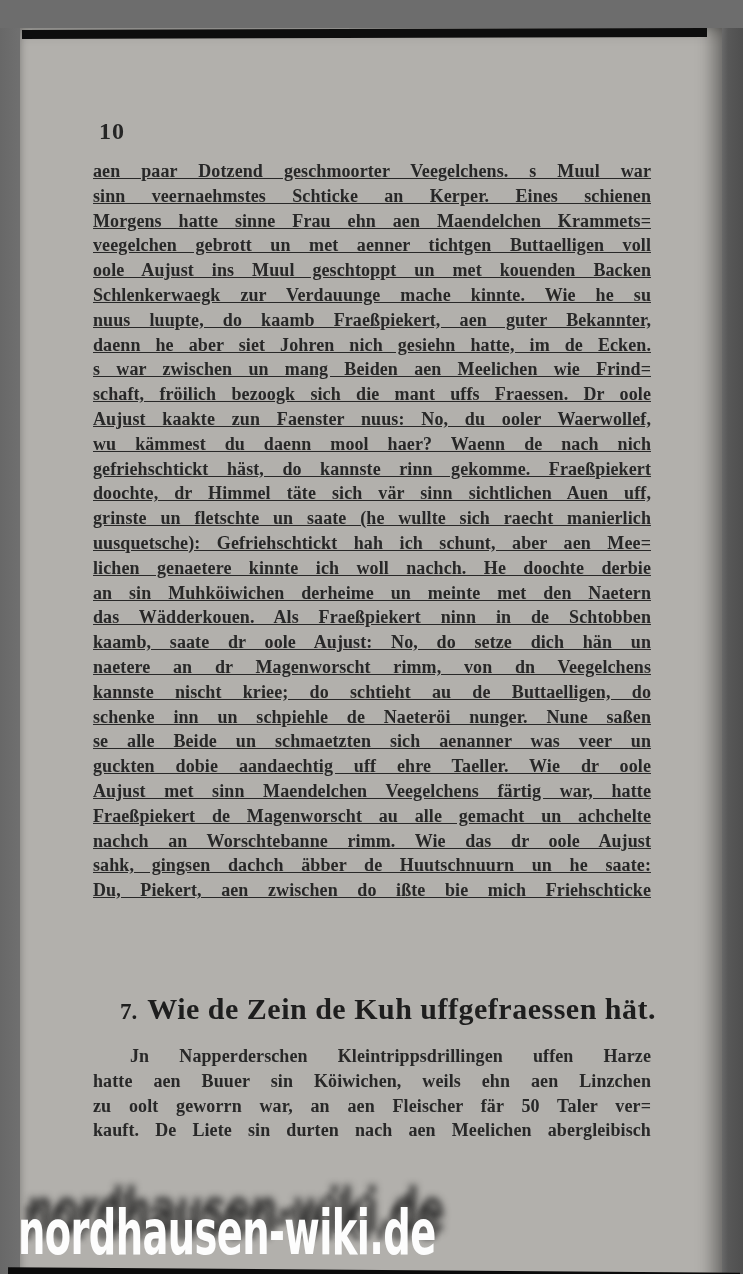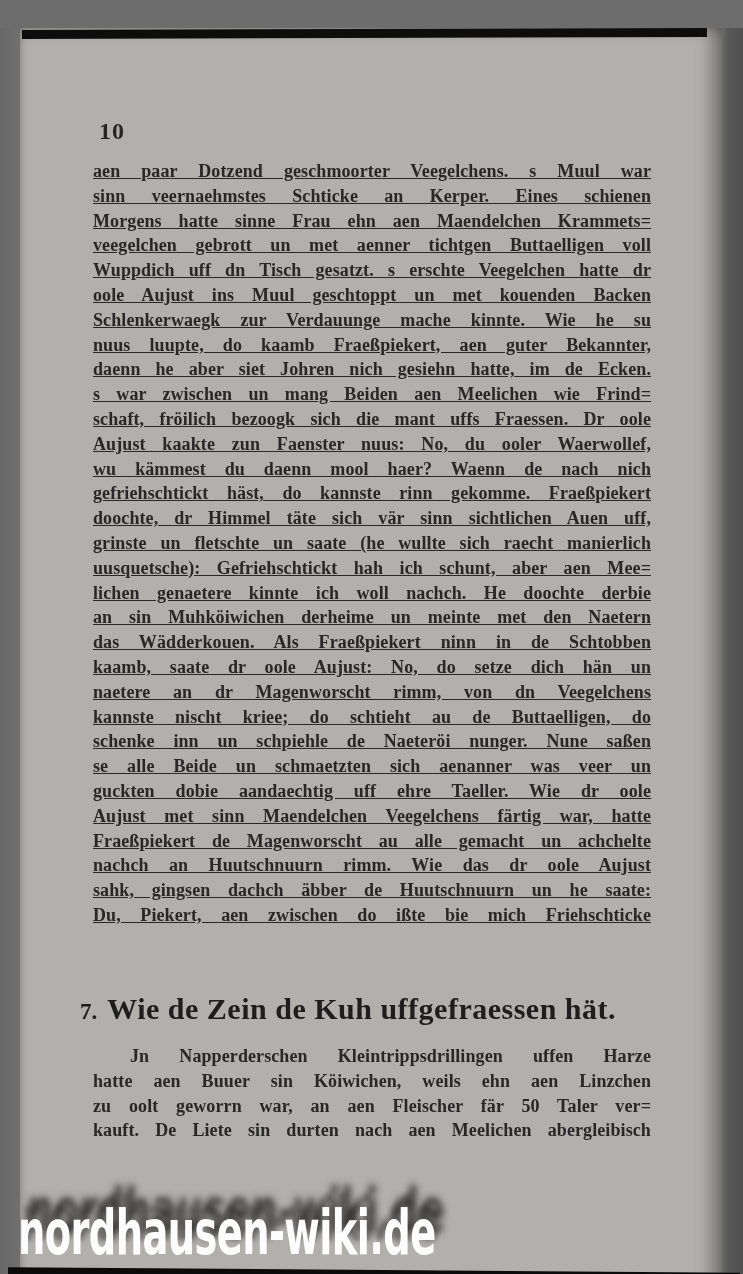--- a/index.html
+++ b/index.html
@@ -49,21 +49,21 @@
     font:bold 18px "Liberation Serif", serif;
     height:24.8px;line-height:24.8px;
     text-align:justify;text-align-last:justify;
     white-space:normal;overflow:hidden;
     letter-spacing:0.1px;
   }
   .line.last{text-align-last:left;}
   .line.indent{text-indent:37px;}
   .section-heading{
     position:absolute;left:80px;top:964px;width:576px;
-    text-align:left;color:#1e1e1e;white-space:nowrap;
+    text-align:right;color:#1e1e1e;white-space:nowrap;
   }
   .section-heading .num{
     font:bold 23px "Liberation Serif", serif;
     margin-right:10px;vertical-align:baseline;
   }
   .section-heading .title{
     font:bold 30px "Liberation Serif", serif;
     letter-spacing:0.5px;
   }
   .para2{
@@ -89,21 +89,20 @@
   <div class="edge-top"></div>
   <div class="edge-bottom"></div>
 
   <div class="page-number">10</div>
 
   <div class="body-block">
     <div class="line">aen paar Dotzend geschmoorter Veegelchens. s Muul war</div>
     <div class="line">sinn veernaehmstes Schticke an Kerper. Eines schienen</div>
     <div class="line">Morgens hatte sinne Frau ehn aen Maendelchen Krammets=</div>
     <div class="line">veegelchen gebrott un met aenner tichtgen Buttaelligen voll</div>
-    <div class="line">Wuppdich uff dn Tisch gesatzt. s erschte Veegelchen hatte dr</div>
     <div class="line">oole Aujust ins Muul geschtoppt un met kouenden Backen</div>
     <div class="line">Schlenkerwaegk zur Verdauunge mache kinnte. Wie he su</div>
     <div class="line">nuus luupte, do kaamb Fraeßpiekert, aen guter Bekannter,</div>
     <div class="line">daenn he aber siet Johren nich gesiehn hatte, im de Ecken.</div>
     <div class="line">s war zwischen un mang Beiden aen Meelichen wie Frind=</div>
     <div class="line">schaft, fröilich bezoogk sich die mant uffs Fraessen. Dr oole</div>
     <div class="line">Aujust kaakte zun Faenster nuus: No, du ooler Waerwollef,</div>
     <div class="line">wu kämmest du daenn mool haer? Waenn de nach nich</div>
     <div class="line">gefriehschtickt häst, do kannste rinn gekomme. Fraeßpiekert</div>
     <div class="line">doochte, dr Himmel täte sich vär sinn sichtlichen Auen uff,</div>
@@ -113,21 +112,21 @@
     <div class="line">an sin Muhköiwichen derheime un meinte met den Naetern</div>
     <div class="line">das Wädderkouen. Als Fraeßpiekert ninn in de Schtobben</div>
     <div class="line">kaamb, saate dr oole Aujust: No, do setze dich hän un</div>
     <div class="line">naetere an dr Magenworscht rimm, von dn Veegelchens</div>
     <div class="line">kannste nischt kriee; do schtieht au de Buttaelligen, do</div>
     <div class="line">schenke inn un schpiehle de Naeteröi nunger. Nune saßen</div>
     <div class="line">se alle Beide un schmaetzten sich aenanner was veer un</div>
     <div class="line">guckten dobie aandaechtig uff ehre Taeller. Wie dr oole</div>
     <div class="line">Aujust met sinn Maendelchen Veegelchens färtig war, hatte</div>
     <div class="line">Fraeßpiekert de Magenworscht au alle gemacht un achchelte</div>
-    <div class="line">nachch an Huutschnuurn rimm. Wie das dr oole Aujust</div>
+    <div class="line">nachch an Worschtebanne rimm. Wie das dr oole Aujust</div>
     <div class="line">sahk, gingsen dachch äbber de Huutschnuurn un he saate:</div>
     <div class="line">Du, Piekert, aen zwischen do ißte bie mich Friehschticke</div>
   </div>
 
   <div class="section-heading">
     <span class="num">7.</span><span class="title">Wie de Zein de Kuh uffgefraessen hät.</span>
   </div>
 
   <div class="para2">
     <div class="line indent">Jn Napperderschen Kleintrippsdrillingen uffen Harze</div>

